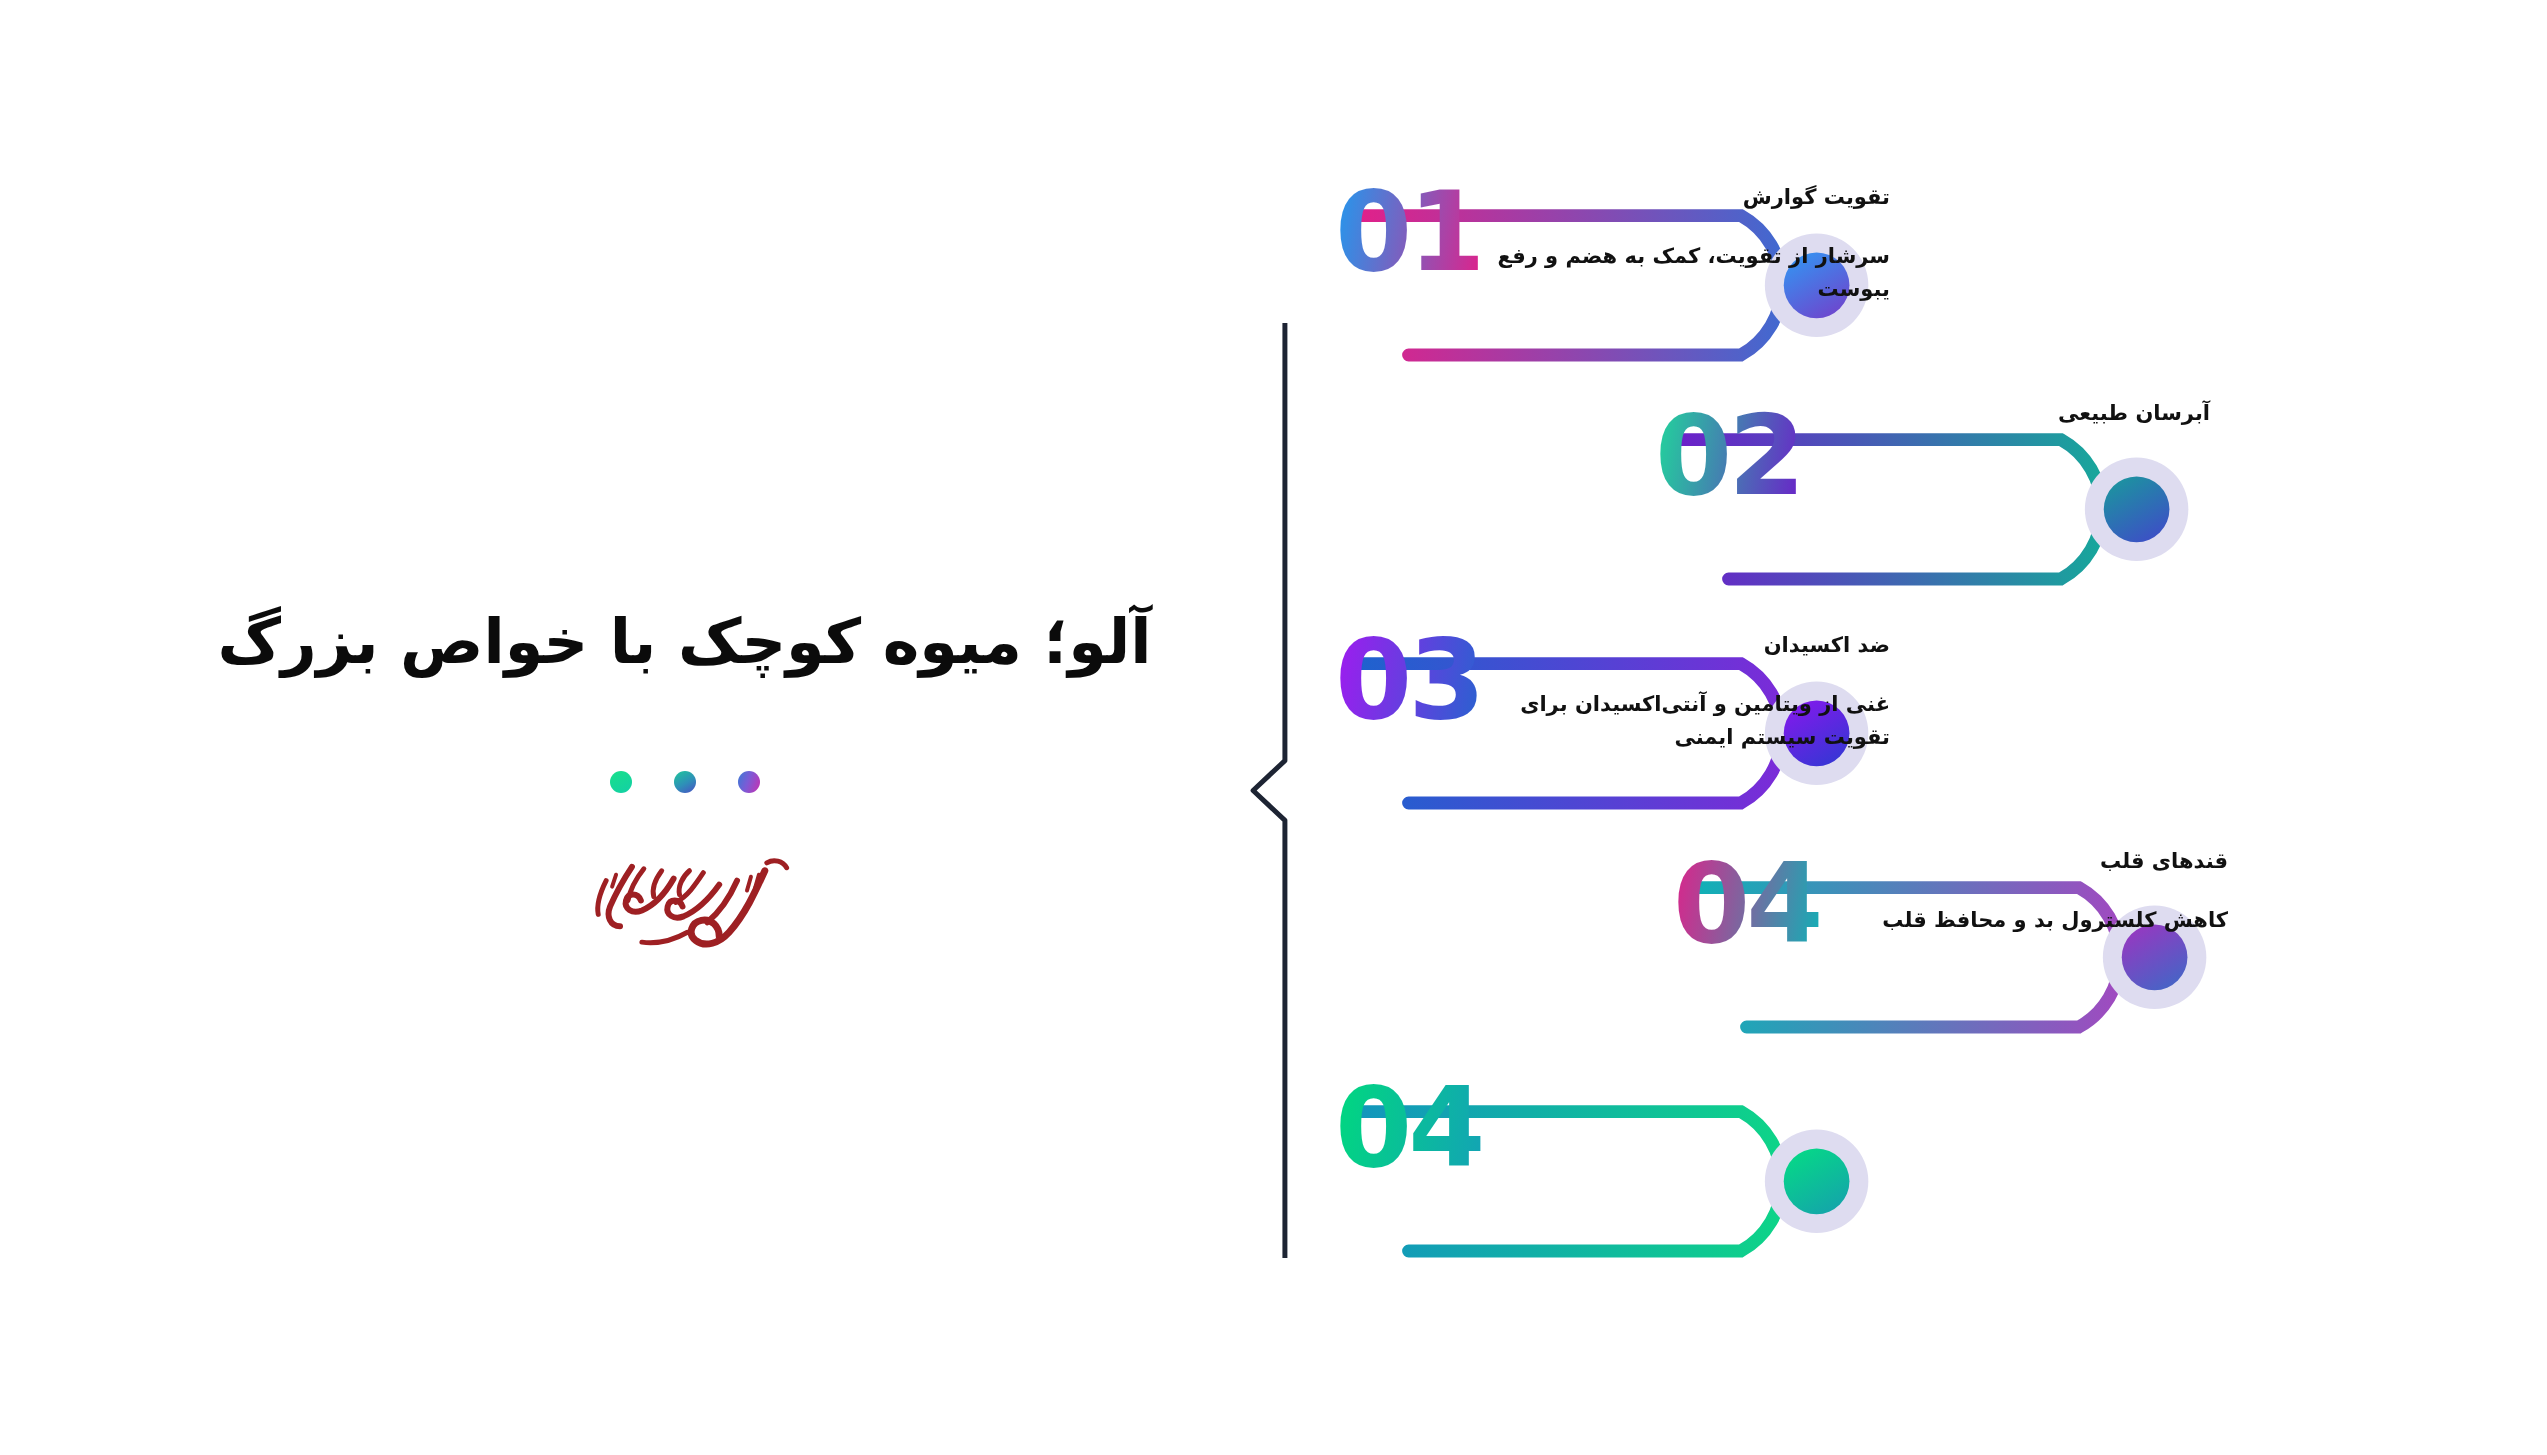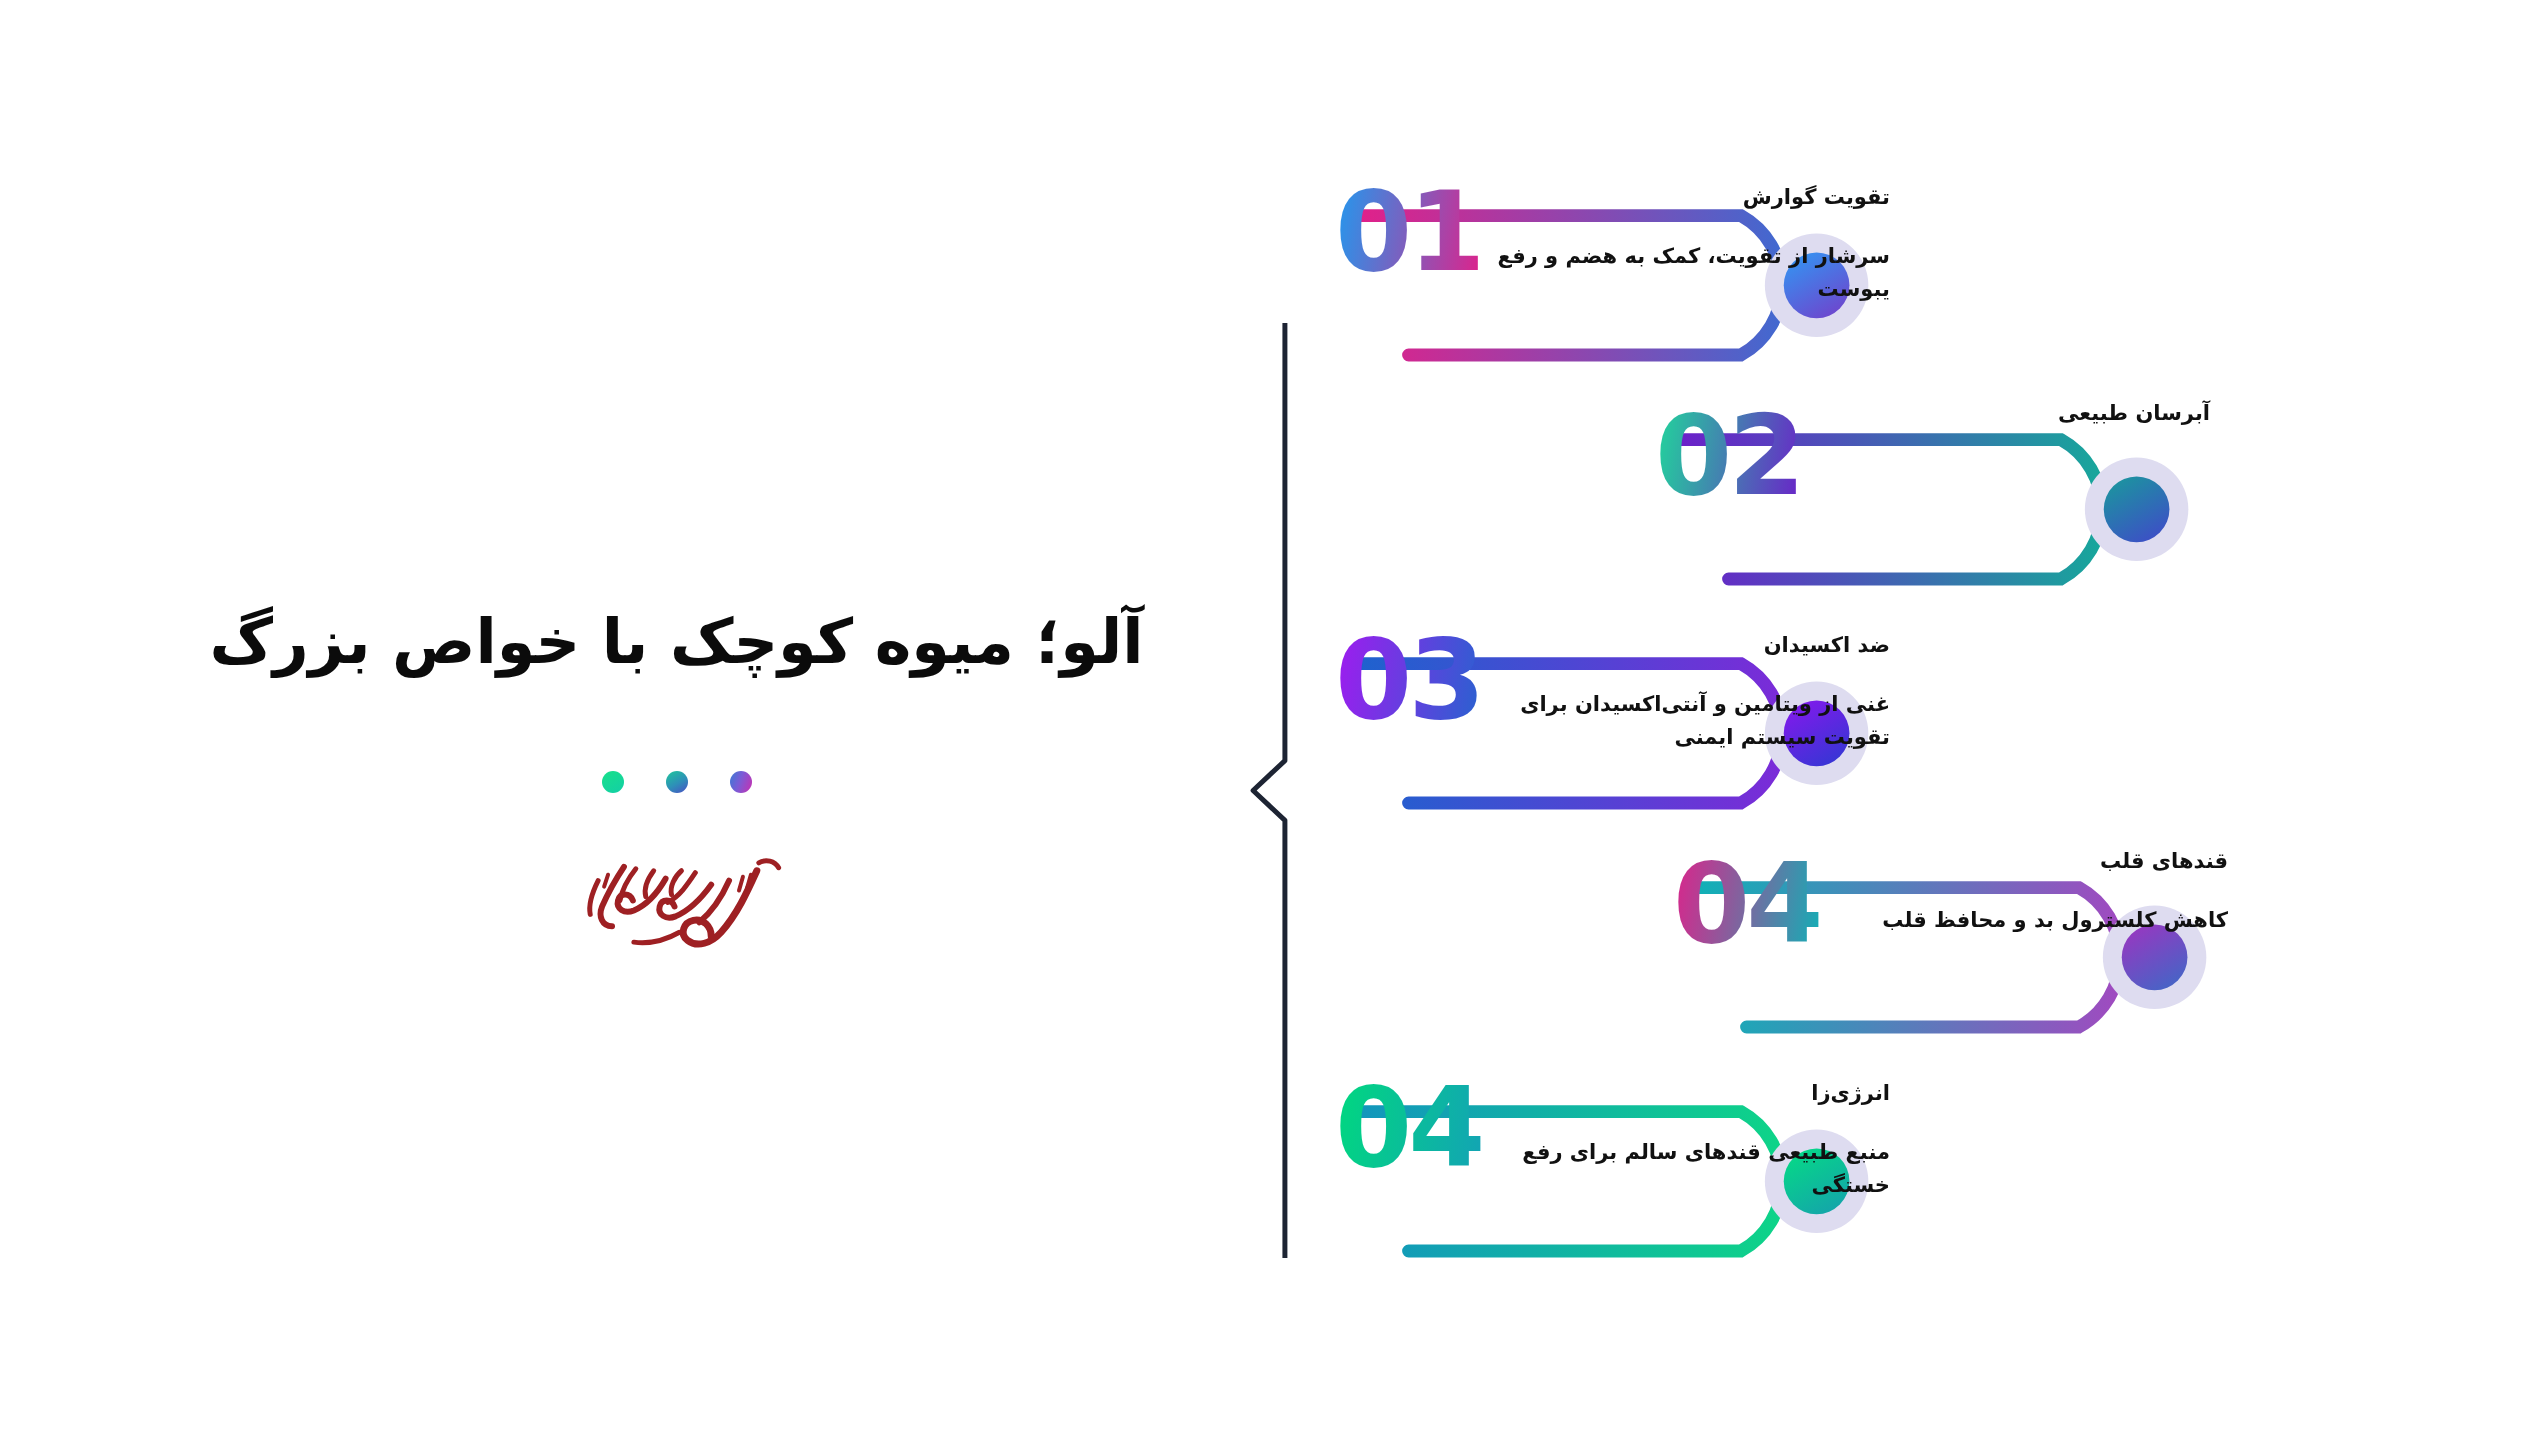--- a/index.html
+++ b/index.html
@@ -12,21 +12,21 @@
   }
   .stage {
     position:relative;
     width:2547px; height:1456px;
     background:#ffffff;
   }
 
   
   .left-panel {
     position:absolute;
-    left:0; top:0;
+    left:8px; top:0;
     width:1174px; height:1396px;
   }
   .headline {
     position:absolute;
     left:179px;
     top:597px;
     width:995px;
     text-align:center;
     direction:rtl;
     font-family:"DejaVu Sans", sans-serif;
@@ -294,21 +294,17 @@
           <linearGradient id="g-knob-5" x1="0" y1="0" x2="0.6" y2="1">
             <stop offset="0%" stop-color="#04DE83"></stop>
               <stop offset="100%" stop-color="#13A8A8"></stop>
           </linearGradient>
         </defs>
         <path d="M38 92 H420 A80 80 0 0 1 420 232 H86" fill="none" stroke="url(#g-track-5)" stroke-width="13" stroke-linecap="round"></path>
         <circle cx="496" cy="162" r="52" fill="#DEDCF0"></circle>
         <circle cx="496" cy="162" r="33" fill="url(#g-knob-5)"></circle>
       </svg>
       <div class="num" style="background-image:linear-gradient(100deg,#00D97E 0%,#13A3B5 100%);">04</div>
-      <div class="texts">
-        <div class="t-title">انرژی‌زا</div>
-        <div class="t-desc">منبع طبیعی قندهای سالم برای رفع خستگی</div>
-      </div>
     </div>
 
   </div>
 </div>
 
 
 </body></html>

